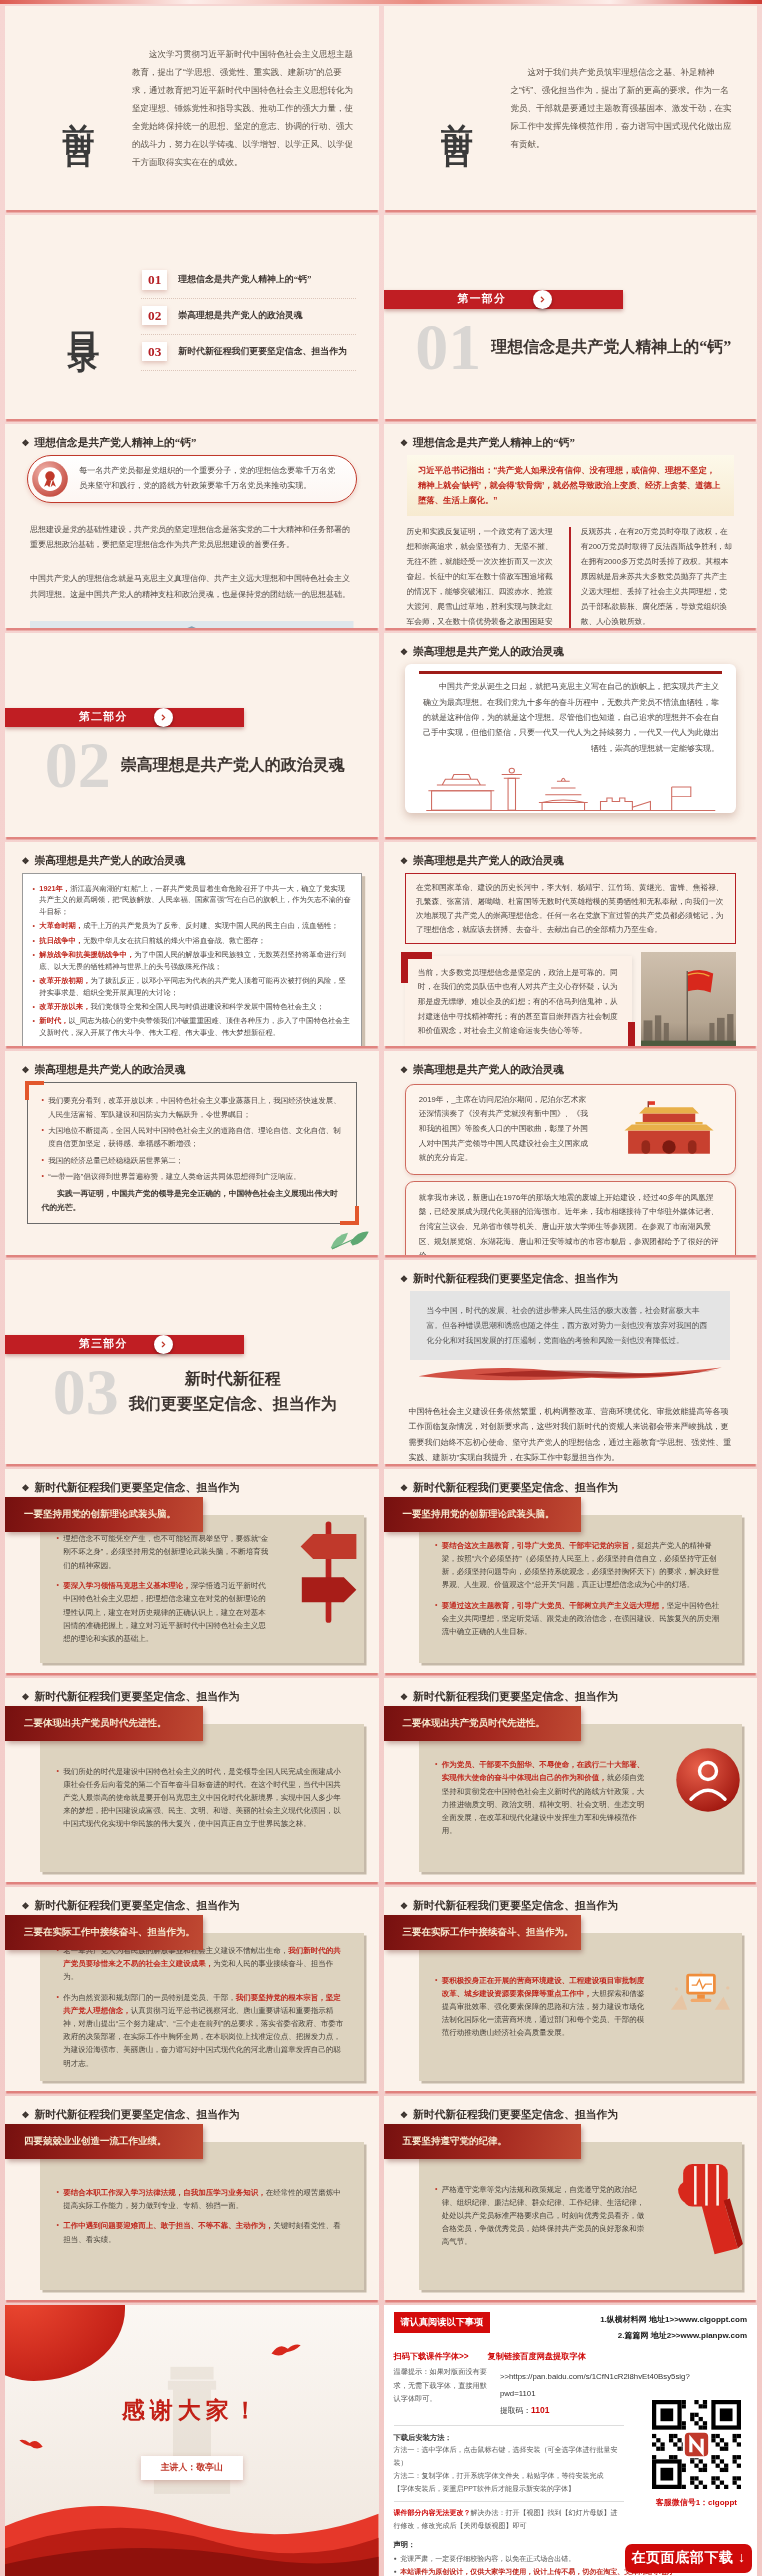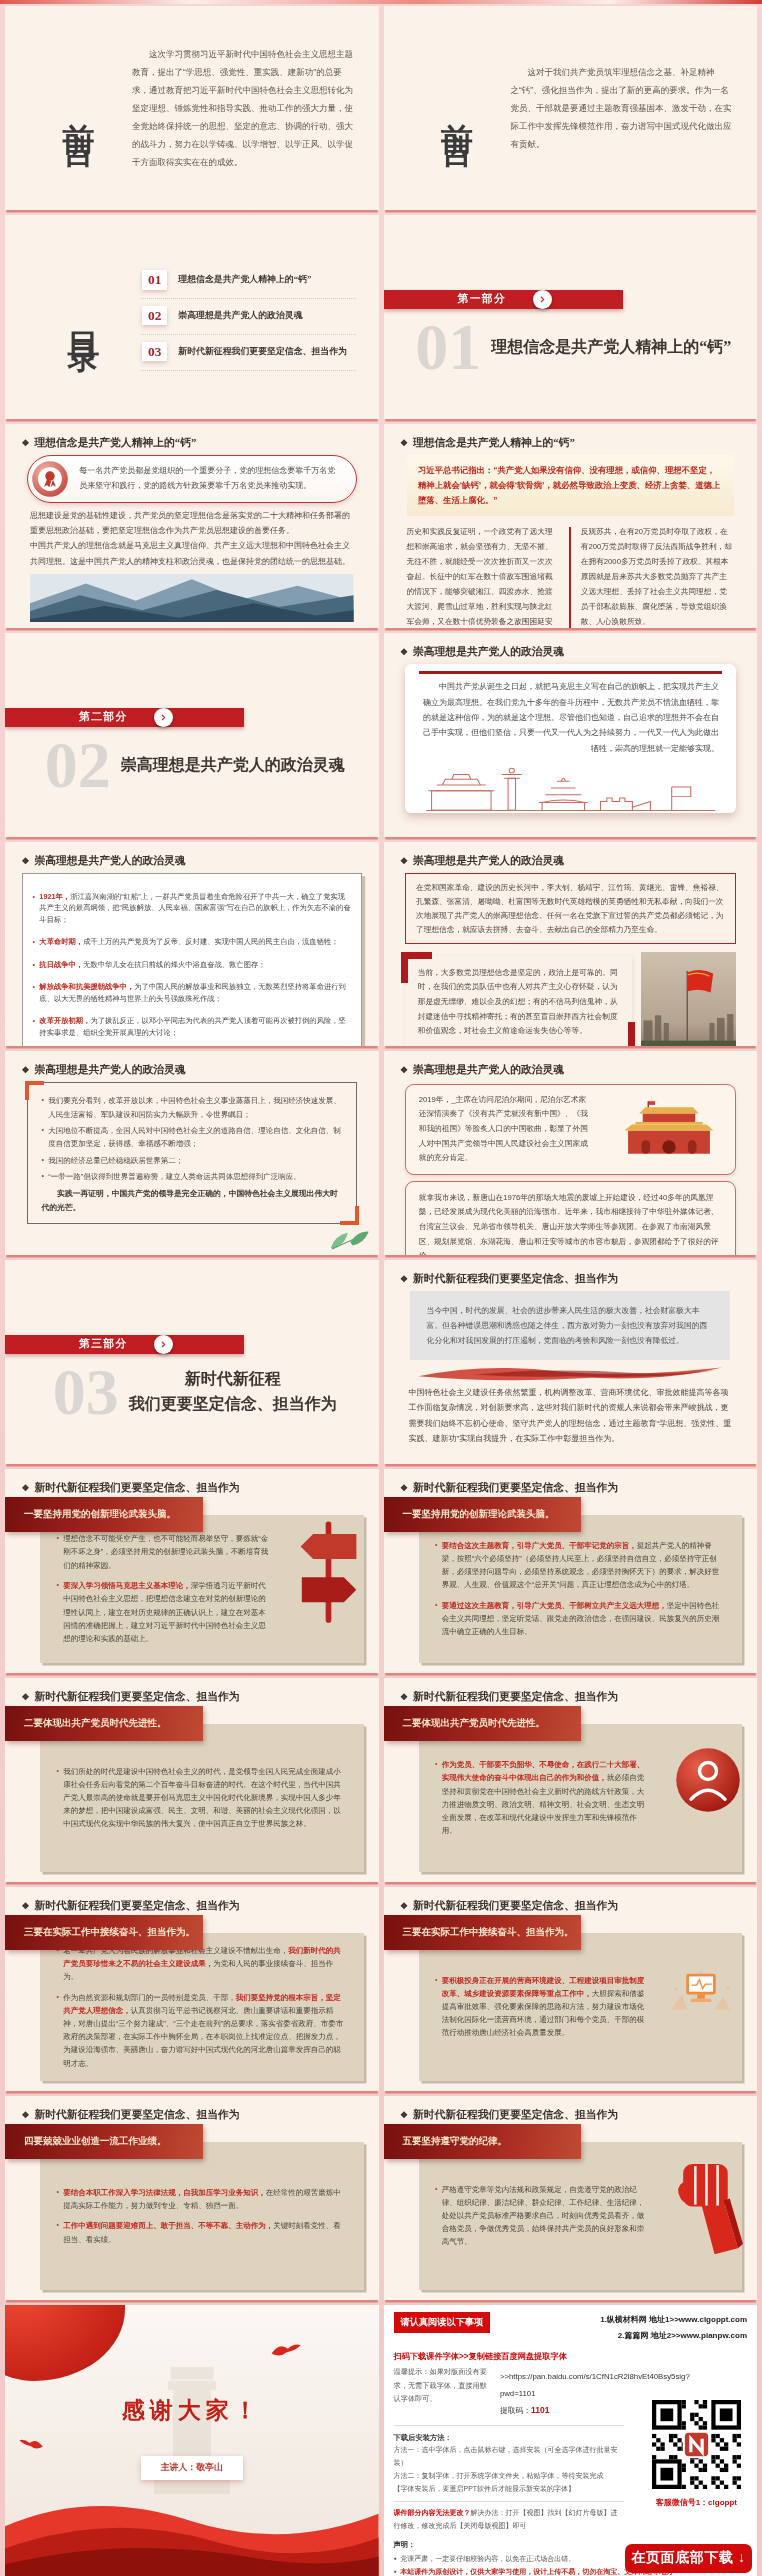--- a/index.html
+++ b/index.html
@@ -37,42 +37,42 @@
   .sec-circ svg { width:8.9px; height:8.9px; }
   .sec-body { position:absolute; left:25px; right:19px; top:96px; display:flex; align-items:center; justify-content:center; gap:10px; }
   .sec-num { font-family:"Liberation Serif","DejaVu Serif",serif; font-weight:bold; font-size:66px; color:#d9d6d3; line-height:1.1; }
   .sec-title { font-family:"Liberation Serif","DejaVu Serif",serif; font-weight:bold; font-size:16px;
                color:#3d3531; text-align:center; line-height:1.55; }
 
   
   .c-header { margin:12.7px 16.5px 5px; font-family:"Liberation Serif","DejaVu Serif",serif;
               font-weight:bold; font-size:10.8px; color:#3a322d; }
   .diamond { font-size:8.9px; margin-right:5px; color:#3a322d; }
-  .para, .para2 { margin:0 25px; font-size:8px; line-height:1.9; color:#4a4440; }
+  .para, .para2 { margin:19px 25px; font-size:8px; line-height:1.9; color:#4a4440; }
   .callout { margin:2.5px 21.5px 5px; border:1.3px solid #c0392b; border-radius:26.6px;
              background:linear-gradient(#ffffff,#fdf6f2); display:flex; align-items:center; gap:10px;
              padding:3.8px 14px 3.8px 3.8px; box-shadow:0 1.9px 4.4px rgba(190,90,80,.25); }
   .medal { flex:0 0 38px; height:38px; }
   .callout-text { font-size:8px; line-height:1.85; color:#4a4440; }
   .mountains { margin:5px 25px 0; height:48px; }
   .mountains svg, .flagphoto svg, .ink svg, .ribbon svg { width:100%; height:100%; display:block; }
   .quote { margin:3.8px 23px 7.6px; background:linear-gradient(180deg,#fdf9ea,#f7ead0);
            padding:7.6px 11.4px; font-weight:bold; font-size:8.4px; line-height:1.8; color:#c02a20; }
   .twocol { display:flex; margin:0 23px; }
   .tcol { flex:1; font-size:7.7px; line-height:1.95; color:#4a4440; }
   .tdiv { width:1.3px; border-left:1.9px solid #b52025; border-right:1.9px solid #b52025; margin:3.8px 9.5px; }
   .card { margin:1.3px 21.5px; background:#fff; border-radius:6.3px; box-shadow:0 3.2px 8.9px rgba(140,80,60,.3);
           padding:15px 16.5px 0; position:relative;text-align:right; }
   .card::before { content:""; position:absolute; top:7px; left:14px; right:14px; height:2.5px; background:#9e1c18; }
   .card p { text-indent:2em; font-size:8px; line-height:1.92; color:#4a4440; }
   .skyline { height:53px; margin-top:3.8px; }
   .skyline svg { width:100%; height:100%; }
   .bigbox { margin:1.3px 16.5px; background:#fff; border:0.6px solid #9a9a9a;
             box-shadow:3.2px 3.2px 0 rgba(160,140,115,.5); padding:6.3px 10px; }
-  .bullet { display:flex; gap:4.4px; margin:10px 0; font-size:7.3px; line-height:1.62; color:#4a4440; }
+  .bullet { display:flex; gap:4.4px; margin:2px 0; font-size:7.3px; line-height:1.62; color:#4a4440; }
   .b-dot { color:#c0392b; font-size:7px; line-height:1.8; }
   .red { color:#c02a20; font-weight:bold; }
   .borderbox { margin:1.3px 21.5px 6.3px; border:0.6px solid #b52025; background:#fcf1e8;
                padding:6.3px 10px; font-size:7.7px; line-height:1.82; color:#4a4440; }
   .cornerrow { display:flex; gap:8.9px; margin:7.6px 21.5px 0; align-items:center; }
   .cornerbox { flex:1; position:relative; padding:10px 12.7px; font-size:7.7px; line-height:1.9;
                color:#4a4440; background:#fcf1e8; box-shadow:1.3px 1.3px 5px rgba(0,0,0,.1); }
   .cornerbox::before { content:""; position:absolute; top:-3.8px; left:-3.8px; width:24px; height:24px;
                border-top:7.6px solid #b0191c; border-left:7.6px solid #b0191c; }
   .cornerbox::after { content:""; position:absolute; bottom:-3.8px; right:-3.8px; width:24px; height:24px;
@@ -125,21 +125,21 @@
               color:#c21f16; letter-spacing:5px; }
   .ty-speaker { position:absolute; top:151px; left:50%; transform:translateX(-50%); background:#fff;
               padding:5.7px 20px; color:#c0392b; font-family:"Liberation Serif","DejaVu Serif",serif;
               font-weight:bold; font-size:8.9px; box-shadow:0 1.9px 5.7px rgba(150,60,50,.3); white-space:nowrap; }
 
   
   .download { background:#fff; box-shadow:none; padding:7.6px 10px; color:#444; }
   .dl-toprow { display:flex; justify-content:space-between; align-items:flex-start; }
   .dl-notice { background:#d40b0b; color:#fff; font-weight:bold; font-size:9.2px; padding:3.8px 7px; }
   .dl-sites { text-align:right; font-size:8px; font-weight:bold; color:#222; line-height:2; }
-  .dl-scanrow { display:flex; margin:6.3px 0 3.8px; }
+  .dl-scanrow { display:flex; gap:19px; margin:6.3px 0 3.8px; }
   .dl-scan, .dl-copy { color:#cf0a0a; font-weight:bold; font-size:8.2px; }
   .dl-mid { display:flex; gap:11.4px; margin-right:127px; }
   .dl-tip { flex:0 0 95px; font-size:7.2px; color:#555; line-height:1.85; }
   .dl-linkcol { flex:1; font-size:7.8px; color:#333; line-height:2.1; padding-top:3.8px; }
   .dl-code b { color:#cf0a0a; font-size:8.5px; }
   .dl-sep { border-top:0.6px solid #ddd; margin:5px 0; width:calc(100% - 123px); }
   .dl-install, .dl-fix { width:calc(100% - 123px); font-size:7px; color:#555; line-height:1.85; }
   .dl-install-title { font-weight:bold; color:#333; font-size:7.3px; }
   .dl-fix-lead { color:#cf0a0a; font-weight:bold; }
   .dl-decl { margin-top:5px; font-size:7px; color:#555; line-height:1.9; width:calc(100% - 70px); }

